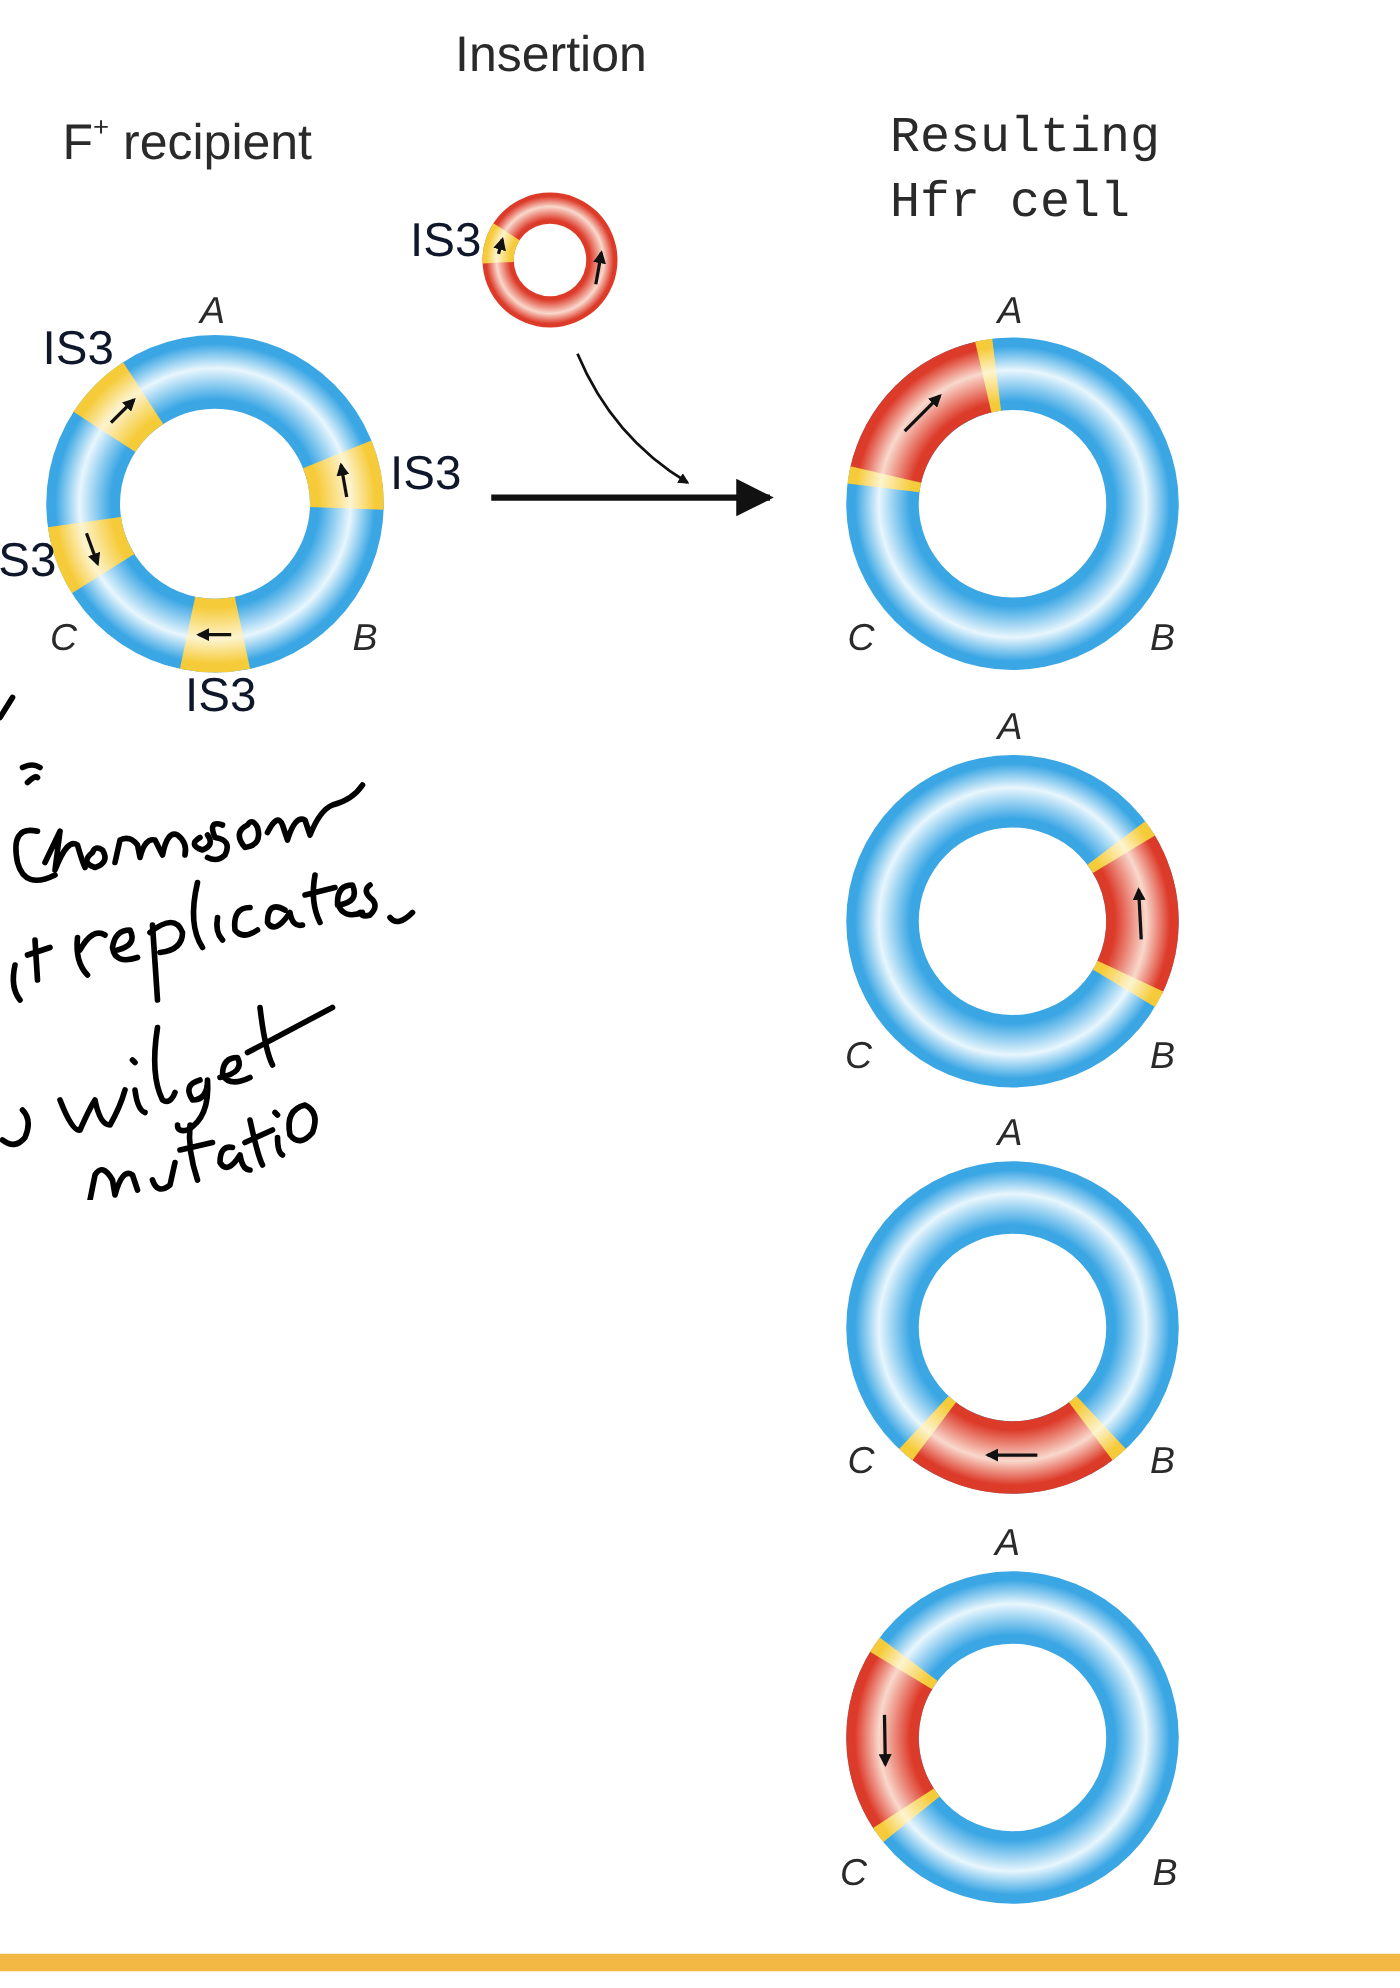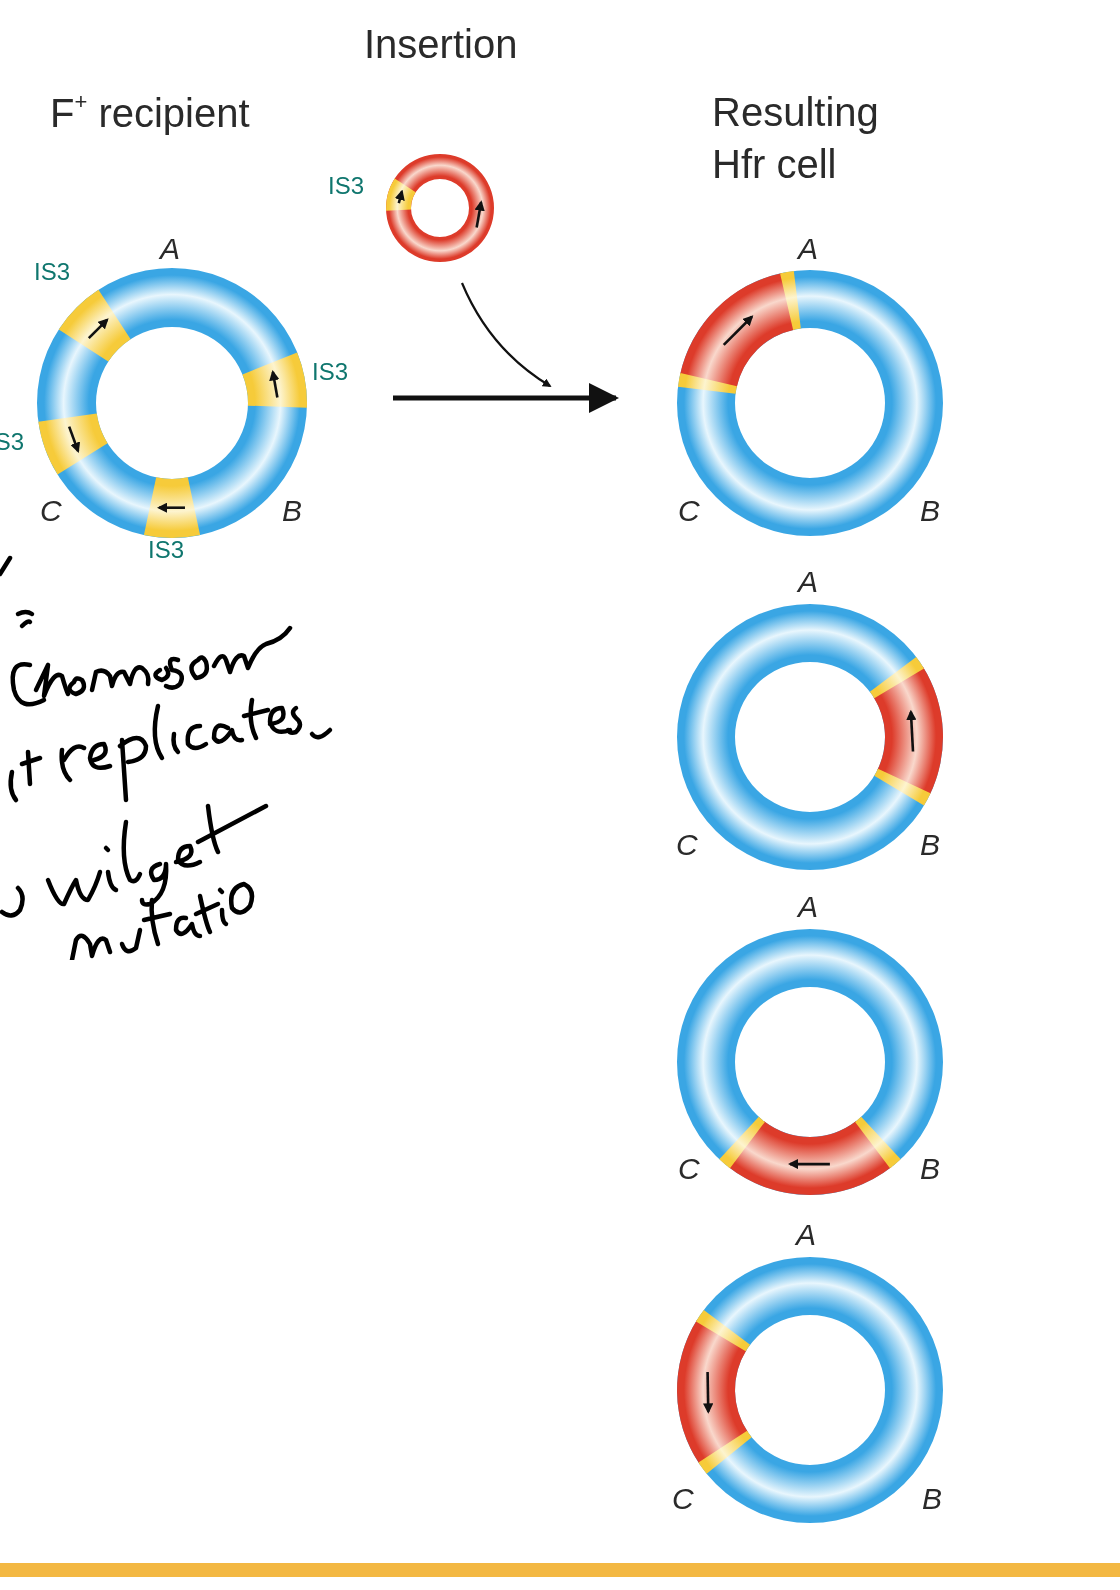--- a/index.html
+++ b/index.html
@@ -1,35 +1,35 @@
 <!DOCTYPE html>
 <html><head>
 <meta charset="utf-8">
 <style>
   html, body { margin: 0; padding: 0; background: #ffffff; }
   body { width: 1120px; height: 1590px; position: relative; overflow: hidden;
          font-family: "Liberation Sans", "DejaVu Sans", sans-serif; color: #222; }
   .heading { position: absolute; font-size: 40px; line-height: 52px; color: #2a2a2a; font-weight: normal; }
   .heading sup { font-size: 22px; position: relative; top: -4px; }
-  .label { position: absolute; font-size: 24px; color: #0f766e; }
+  .label { position: absolute; font-size: 38px; color: #0f172a; }
   .letter { position: absolute; font-size: 30px; font-style: italic; color: #2a2a2a; }
   #stage { position: absolute; left: 0; top: 0; }
   .hand { position: absolute; left: 0; top: 0; }
   .bottom-bar { position: absolute; left: 0; top: 1563px; width: 1120px; height: 14px; background: #f3b843; }
 </style>
 </head>
 <body>
 
 <div class="heading" style="left:30px; top:80px;margin-left:20px;">
   <span>F</span><sup>+</sup><span> recipient</span><br>
 </div>
 <div class="heading" style="left:364px; top:18px;">
   <span>Insertion</span><br>
 </div>
-<div class="heading" style="left:712px; top:86px;">
+<div class="heading" style="left:712px; top:86px;font-family:Liberation Mono, monospace;">
   <span>Resulting</span><br>
   <span>Hfr cell</span>
 </div>
 
 <svg id="stage" width="1120" height="1590" viewBox="0 0 1120 1590" xmlns="http://www.w3.org/2000/svg">
   <defs>
     <marker id="ah" viewBox="0 0 10 10" refX="8" refY="5" markerWidth="4" markerHeight="4" orient="auto">
       <path d="M0,0 L10,5 L0,10 z" fill="#111"></path>
     </marker>
     <marker id="ah-big" viewBox="0 0 10 10" refX="9" refY="5" markerWidth="6" markerHeight="6" orient="auto">

